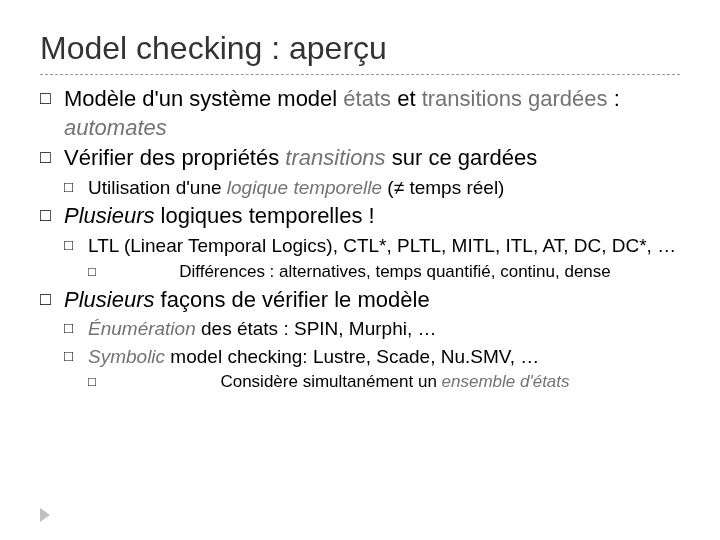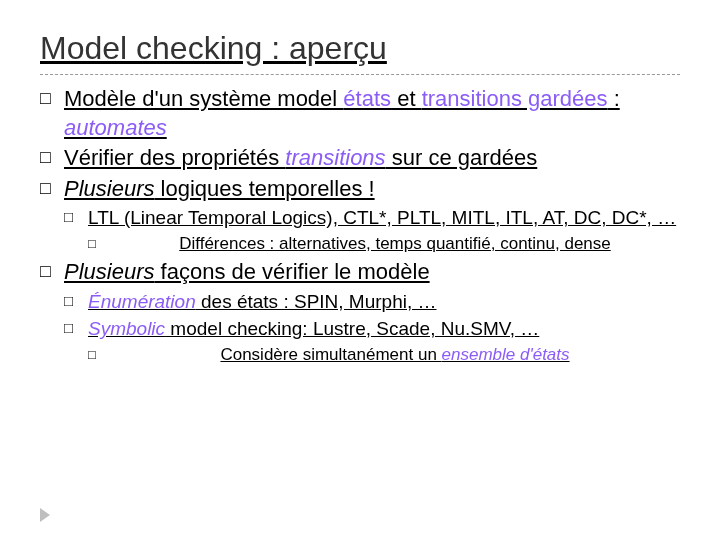--- a/index.html
+++ b/index.html
@@ -10,21 +10,20 @@
     background: #fff;
     font-family: Arial, Helvetica, sans-serif;
     color: #000;
   }
   .slide {
     box-sizing: border-box;
     width: 720px;
     height: 540px;
     padding: 30px 40px 20px 40px;
     position: relative;
-    text-decoration: underline;
   }
   .title {
     font-size: 32px;
     font-weight: 400;
     color: #333;
     margin: 0 0 6px 0;
   }
   .title-underline {
     border-bottom: 1px dashed #999;
     height: 1px;
@@ -74,21 +73,21 @@
   }
   ul.lvl3 > li::before {
     content: "□";
     position: absolute;
     left: 0;
     top: 2px;
     font-size: 13px;
     color: #000;
   }
 
-  .accent   { color: #8b5cf6; }
+  .accent   { color: #737373; }
   .italic   { font-style: italic; }
   .footer-mark {
     position: absolute;
     bottom: 18px;
     left: 40px;
     width: 0; height: 0;
     border-top: 7px solid transparent;
     border-bottom: 7px solid transparent;
     border-left: 10px solid #bfbfbf;
   }
@@ -102,20 +101,25 @@
   <div class="title-underline"></div>
 
   <ul class="lvl1">
 
     <li>
       <span>Modèle d'un système model </span><span class="accent">états</span><span> et </span><span class="accent">transitions gardées</span><span> : </span><span class="accent italic">automates</span>
     </li>
 
     <li>
       <span>Vérifier des propriétés </span><span class="accent italic">transitions</span><span> sur ce gardées</span>
+      <ul class="lvl2">
+        <li>
+          <span>Utilisation d'une </span><span class="accent italic">logique temporelle</span><span> (≠ temps réel)</span>
+        </li>
+      </ul>
     </li>
 
     <li>
       <span class="italic">Plusieurs</span><span> logiques temporelles !</span>
       <ul class="lvl2">
         <li>
           <span>LTL (Linear Temporal Logics), CTL*, PLTL, MITL, ITL, AT, DC, DC*, …</span>
           <ul class="lvl3">
             <li>
               <span>Différences : alternatives, temps quantifié, continu, dense</span>

